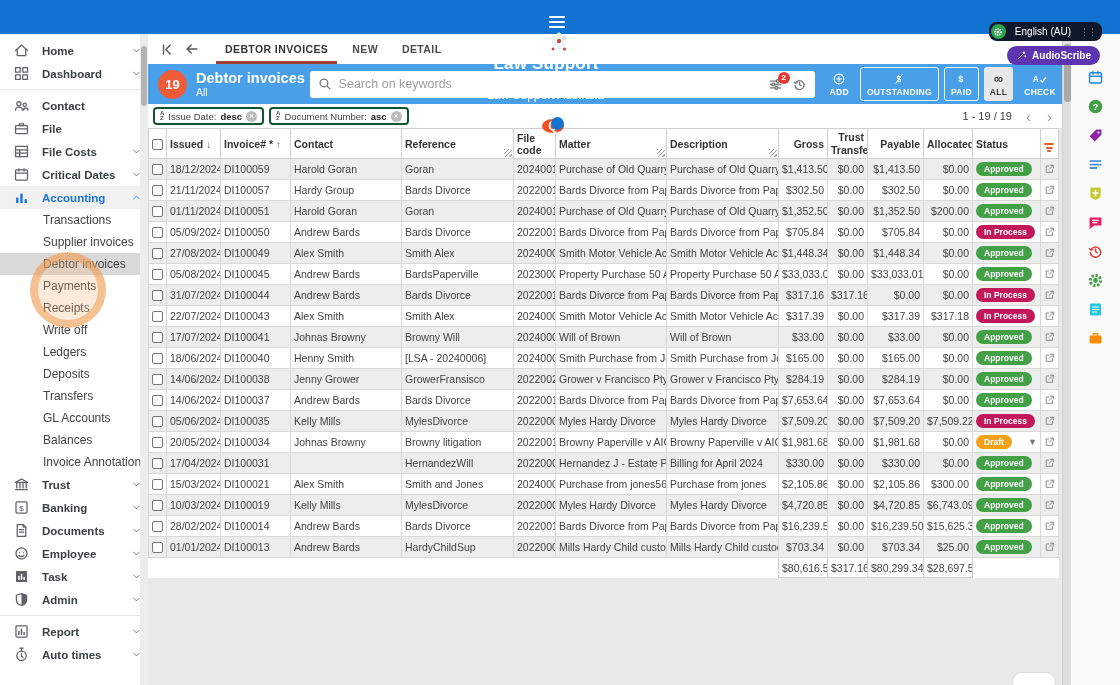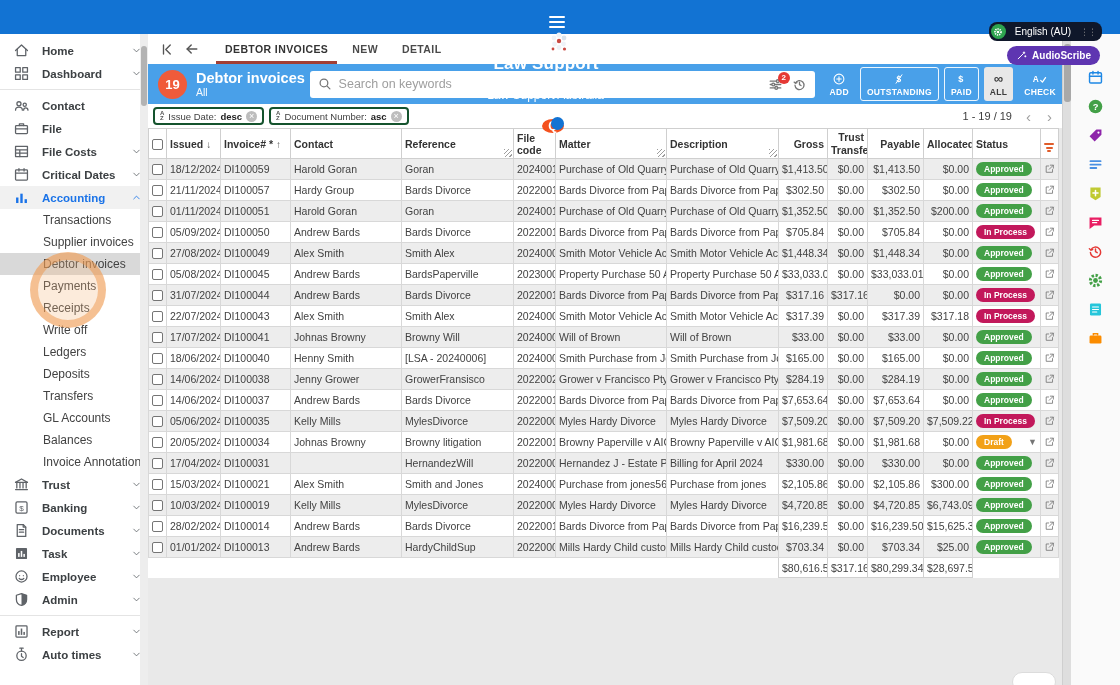--- a/index.html
+++ b/index.html
@@ -327,44 +327,44 @@
           </span>
           <span class="slabel">Documents</span>
           <span class="schev">
             <svg width="11" height="11" viewBox="0 0 20 20" fill="none" stroke="currentColor" stroke-width="1.5" stroke-linecap="round" stroke-linejoin="round" style="transform:rotate(0deg)">
               <path d="M5 7.5l5 5 5-5"></path>
             </svg>
           </span>
         </div>
         <div class="side-item">
           <span class="sicon">
+            <svg width="17" height="17" viewBox="0 0 20 20" fill="none" stroke="currentColor" stroke-width="1.5" stroke-linecap="round" stroke-linejoin="round">
+              <circle cx="10" cy="10" r="6.5"></circle>
+              <circle cx="7.8" cy="9" r="0.7" fill="currentColor" stroke="none"></circle>
+              <circle cx="12.2" cy="9" r="0.7" fill="currentColor" stroke="none"></circle>
+              <path d="M7.3 12.3c1.5 1.4 3.9 1.4 5.4 0"></path>
+            </svg>
+          </span>
+          <span class="slabel">Employee</span>
+          <span class="schev">
+            <svg width="11" height="11" viewBox="0 0 20 20" fill="none" stroke="currentColor" stroke-width="1.5" stroke-linecap="round" stroke-linejoin="round" style="transform:rotate(0deg)">
+              <path d="M5 7.5l5 5 5-5"></path>
+            </svg>
+          </span>
+        </div>
+        <div class="side-item">
+          <span class="sicon">
             <svg width="17" height="17" viewBox="0 0 20 20">
               <rect x="3.5" y="3.5" width="13" height="13" rx="1" fill="currentColor"></rect>
               <rect x="6" y="9.5" width="1.8" height="4.5" fill="#fff"></rect>
               <rect x="9.1" y="7" width="1.8" height="7" fill="#fff"></rect>
               <rect x="12.2" y="10.5" width="1.8" height="3.5" fill="#fff"></rect>
             </svg>
           </span>
           <span class="slabel">Task</span>
-          <span class="schev">
-            <svg width="11" height="11" viewBox="0 0 20 20" fill="none" stroke="currentColor" stroke-width="1.5" stroke-linecap="round" stroke-linejoin="round" style="transform:rotate(0deg)">
-              <path d="M5 7.5l5 5 5-5"></path>
-            </svg>
-          </span>
-        </div>
-        <div class="side-item">
-          <span class="sicon">
-            <svg width="17" height="17" viewBox="0 0 20 20" fill="none" stroke="currentColor" stroke-width="1.5" stroke-linecap="round" stroke-linejoin="round">
-              <circle cx="10" cy="10" r="6.5"></circle>
-              <circle cx="7.8" cy="9" r="0.7" fill="currentColor" stroke="none"></circle>
-              <circle cx="12.2" cy="9" r="0.7" fill="currentColor" stroke="none"></circle>
-              <path d="M7.3 12.3c1.5 1.4 3.9 1.4 5.4 0"></path>
-            </svg>
-          </span>
-          <span class="slabel">Employee</span>
           <span class="schev">
             <svg width="11" height="11" viewBox="0 0 20 20" fill="none" stroke="currentColor" stroke-width="1.5" stroke-linecap="round" stroke-linejoin="round" style="transform:rotate(0deg)">
               <path d="M5 7.5l5 5 5-5"></path>
             </svg>
           </span>
         </div>
         <div class="side-item">
           <span class="sicon">
             <svg width="17" height="17" viewBox="0 0 20 20" fill="none" stroke="currentColor" stroke-width="1.5" stroke-linecap="round" stroke-linejoin="round">
               <path d="M10 3l6 2v5c0 4-2.7 6.3-6 7-3.3-.7-6-3-6-7V5z"></path>

